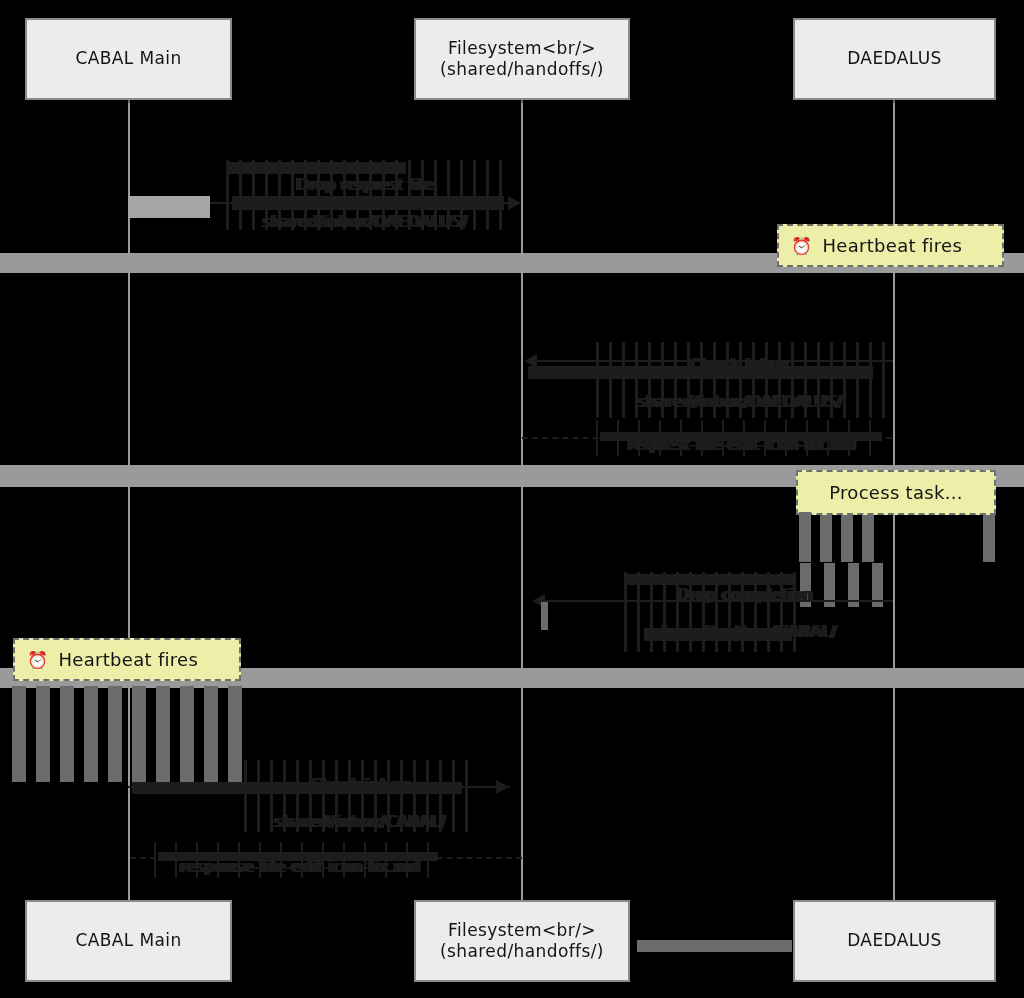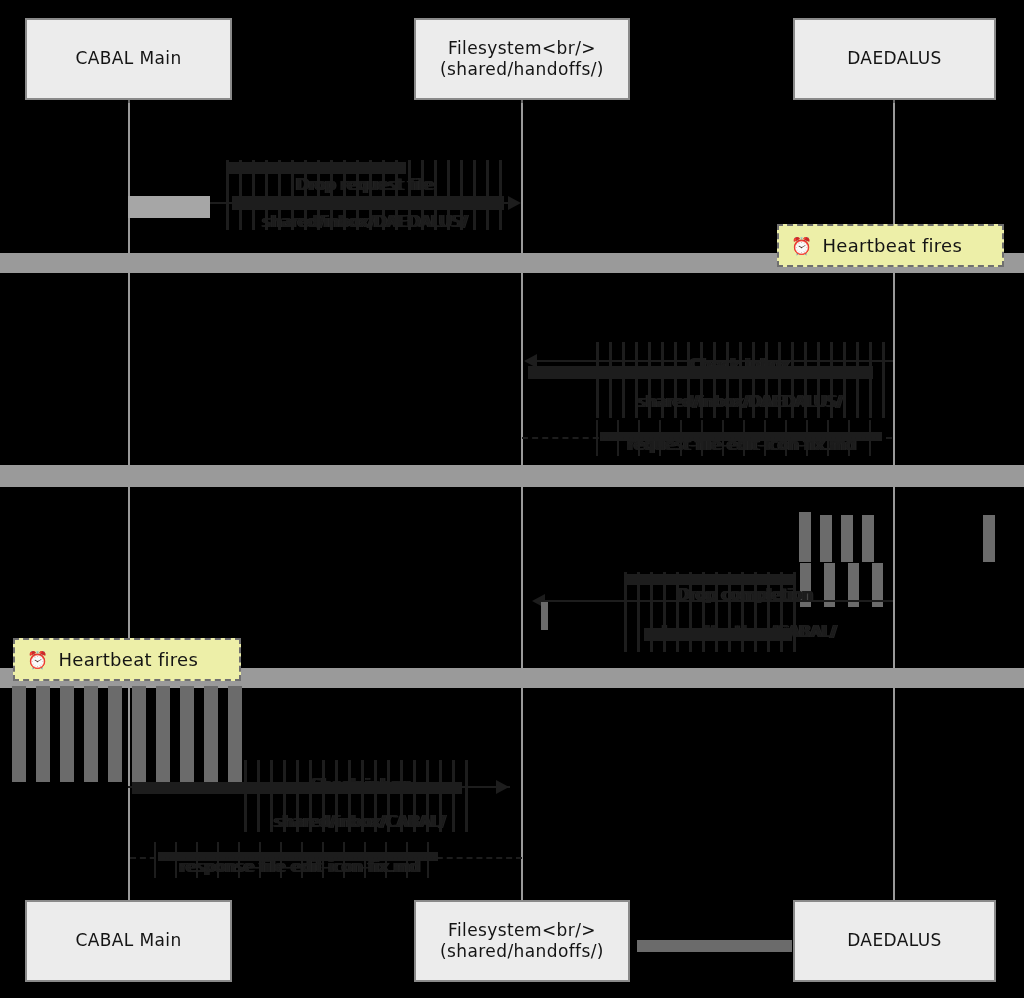--- a/index.html
+++ b/index.html
@@ -207,20 +207,23 @@
 
    DAEDALUS (dashed) ================= --&gt;
   <div class="msg-label" style="left:592px; top:418px; width:300px;">
     <span class="glitch">request-file-edit-icon-fix.md</span>
   </div>
   <div class="streaks sparse" style="left:596px; top:420px; width:290px; height:36px;"></div>
   <div class="smear" style="left:600px; top:432px; width:282px; height:9px;"></div>
   <div class="msg-line dashed" style="left:522px; top:437px; width:370px;"></div>
 
   
+  <div class="note" style="left:796px; top:470px; width:200px; height:45px; justify-content:center;">
+    <span>Process task...</span>
+  </div>
 
   
   <div class="act" style="left:799px; top:512px; width:12px; height:50px;"></div>
   <div class="act" style="left:820px; top:515px; width:12px; height:47px;"></div>
   <div class="act" style="left:841px; top:515px; width:12px; height:47px;"></div>
   <div class="act" style="left:862px; top:515px; width:12px; height:47px;"></div>
   <div class="act" style="left:983px; top:515px; width:12px; height:47px;"></div>
 
   <div class="act" style="left:800px; top:563px; width:11px; height:44px;"></div>
   <div class="act" style="left:824px; top:563px; width:11px; height:44px;"></div>

